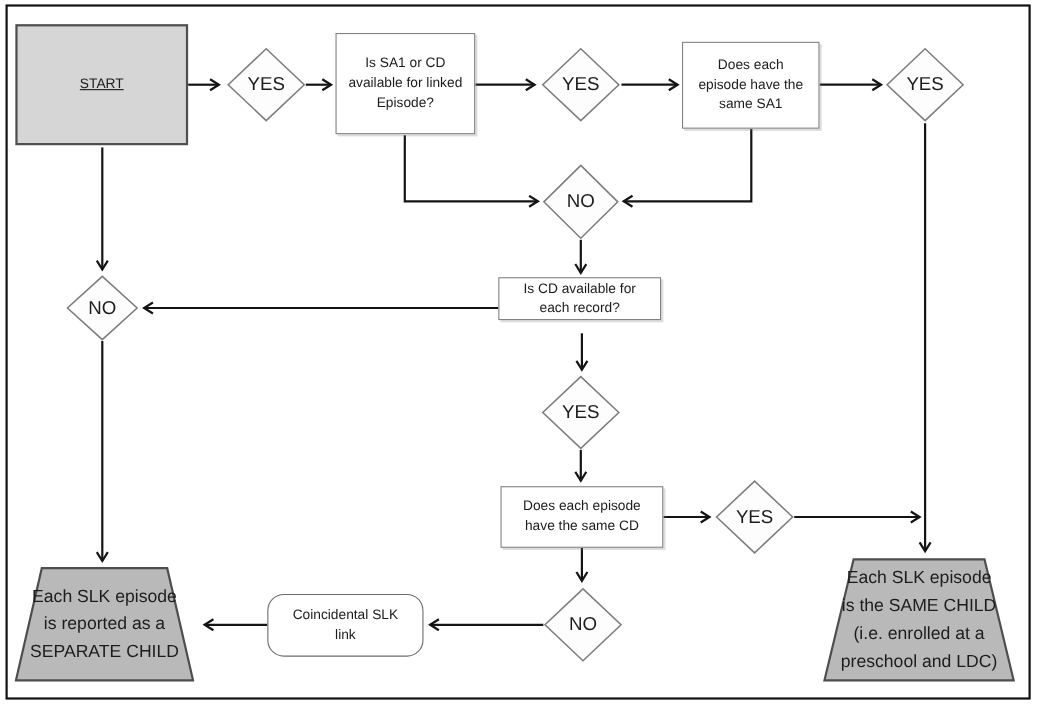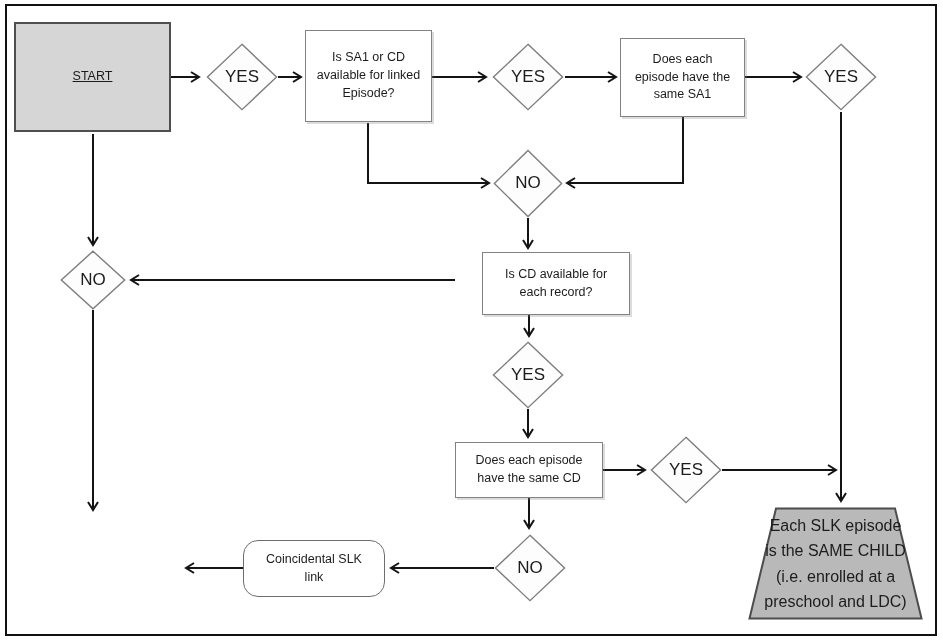--- a/index.html
+++ b/index.html
@@ -89,21 +89,21 @@
     <span class="dlbl">YES</span>
   </div>
 
   <div class="node diamond" style="left:493px;top:149px;width:70px;height:69px">
     <svg class="shape-svg" viewBox="0 0 100 100" preserveAspectRatio="none">
       <polygon points="50,2 98,50 50,98 2,50" vector-effect="non-scaling-stroke"></polygon>
     </svg>
     <span class="dlbl">NO</span>
   </div>
 
-  <div class="node rect" style="left:482px;top:252px;width:148px;height:63px">
+  <div class="node rect" style="left:453px;top:252px;width:148px;height:39px">
     <span class="lbl">Is CD available for each record?</span>
   </div>
 
   <div class="node diamond" style="left:60px;top:250px;width:66px;height:60px">
     <svg class="shape-svg" viewBox="0 0 100 100" preserveAspectRatio="none">
       <polygon points="50,2 98,50 50,98 2,50" vector-effect="non-scaling-stroke"></polygon>
     </svg>
     <span class="dlbl">NO</span>
   </div>
 
@@ -129,20 +129,26 @@
     <svg class="shape-svg" viewBox="0 0 100 100" preserveAspectRatio="none">
       <polygon points="50,2 98,50 50,98 2,50" vector-effect="non-scaling-stroke"></polygon>
     </svg>
     <span class="dlbl">NO</span>
   </div>
 
   <div class="node rounded" style="left:243px;top:540px;width:142px;height:57px">
     <span class="lbl">Coincidental SLK link</span>
   </div>
 
+  <div class="node trap" style="left:13px;top:515px;width:164px;height:105px">
+    <svg class="shape-svg" viewBox="0 0 164 105" preserveAspectRatio="none">
+      <polygon points="25,1.5 139,1.5 162.5,103.5 1.5,103.5"></polygon>
+    </svg>
+    <div class="lbl">Each SLK episode is reported as a SEPARATE CHILD</div>
+  </div>
 
   <div class="node trap" style="left:748px;top:507px;width:175px;height:113px">
     <svg class="shape-svg" viewBox="0 0 175 113" preserveAspectRatio="none">
       <polygon points="28,1.5 147,1.5 173.5,111.5 1.5,111.5"></polygon>
     </svg>
     <div class="lbl">Each SLK episode is the SAME CHILD (i.e. enrolled at a preschool and LDC)</div>
   </div>
 </div>
 
 </body></html>

